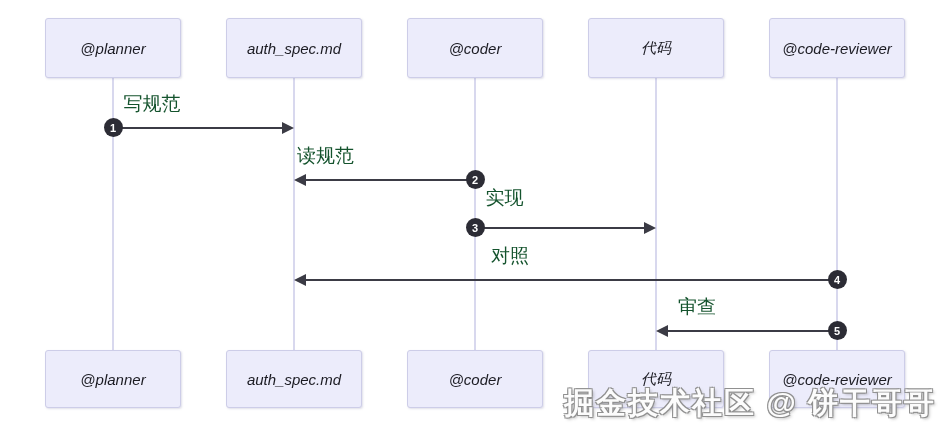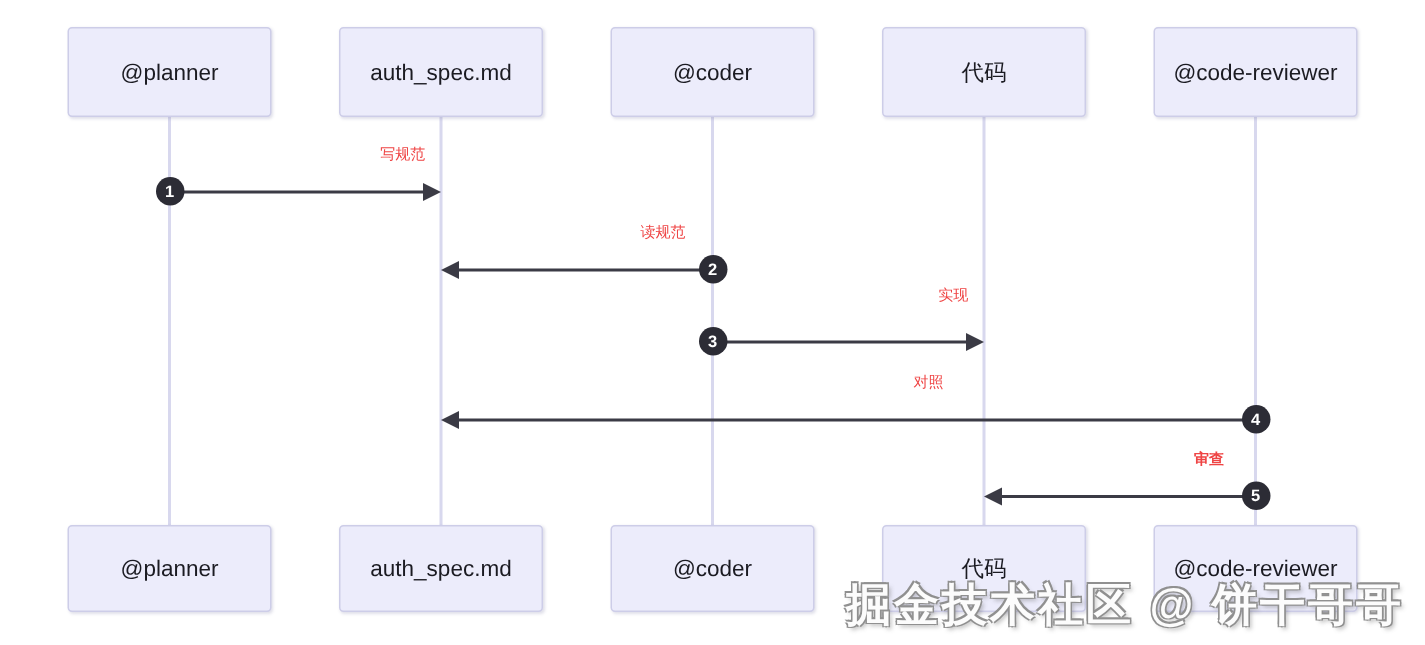--- a/index.html
+++ b/index.html
@@ -14,38 +14,39 @@
     position:absolute;
     width:136px;
     background:#ECECFB;
     border:1px solid #CDCDE8;
     border-radius:3px;
     box-shadow:1px 1px 2px rgba(130,130,170,0.25);
     display:flex;align-items:center;justify-content:center;
     font-size:15px;color:#1B1B22;
     box-sizing:border-box;
     white-space:nowrap;
+    font-style:italic;
   }
   .lifeline{
     position:absolute;
     width:2px;
     background:#D8D8EE;
   }
   .msg-line{
     position:absolute;
     height:2px;
     background:#3B3B45;
   }
   .msg-label{
     position:absolute;
     width:160px;
     height:20px;
-    text-align:right;
-    font-size:10px;
-    color:#ef4444;
+    text-align:left;
+    font-size:19px;
+    color:#14532d;
     line-height:20px;
     white-space:nowrap;
   }
   .arrowhead{
     position:absolute;
     width:0;height:0;
     border-top:6px solid transparent;
     border-bottom:6px solid transparent;
   }
   .arrowhead.right{border-left:12px solid #3B3B45;}
@@ -104,25 +105,25 @@
       <div class="arrowhead left" style="left: 294px; top: 174px;"></div>
       <div class="msg-num" style="left: 465.5px; top: 170px;">2</div>
       <div class="msg-label" style="left: 297px; top: 146px;">读规范</div>
       <div class="msg-line" style="left: 475px; top: 227px; width: 171px;"></div>
       <div class="arrowhead right" style="left: 644px; top: 222px;"></div>
       <div class="msg-num" style="left: 465.5px; top: 218px;">3</div>
       <div class="msg-label" style="left: 485.5px; top: 188px;">实现</div>
       <div class="msg-line" style="left: 304px; top: 279px; width: 533px;"></div>
       <div class="arrowhead left" style="left: 294px; top: 274px;"></div>
       <div class="msg-num" style="left: 827.5px; top: 270px;">4</div>
-      <div class="msg-label" style="left: 469px; top: 246px;">对照</div>
+      <div class="msg-label" style="left: 491px; top: 246px;">对照</div>
       <div class="msg-line" style="left: 666px; top: 330px; width: 171px;"></div>
       <div class="arrowhead left" style="left: 656px; top: 325px;"></div>
       <div class="msg-num" style="left: 827.5px; top: 321px;">5</div>
-      <div class="msg-label" style="left: 656px; top: 297px; font-weight: bold;">审查</div>
+      <div class="msg-label" style="left: 678px; top: 297px;">审查</div>
     </div>
   <div id="layer-actors-bottom">
       <div class="actor" style="left: 45px; top: 350px; height: 58px;">@planner</div>
       <div class="actor" style="left: 226px; top: 350px; height: 58px;">auth_spec.md</div>
       <div class="actor" style="left: 407px; top: 350px; height: 58px;">@coder</div>
       <div class="actor" style="left: 588px; top: 350px; height: 58px;">代码</div>
       <div class="actor" style="left: 769px; top: 350px; height: 58px;">@code-reviewer</div>
     </div>
   <div class="watermark">掘金技术社区 @ 饼干哥哥</div>
 </div>

